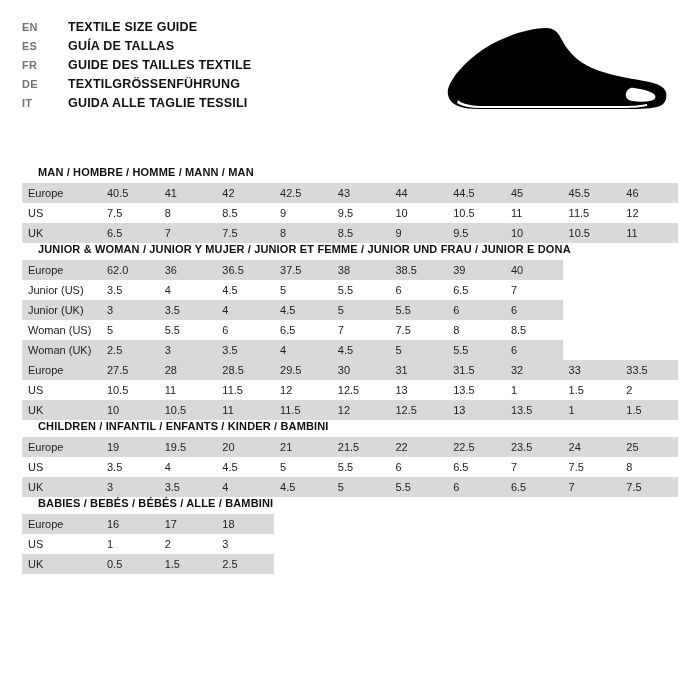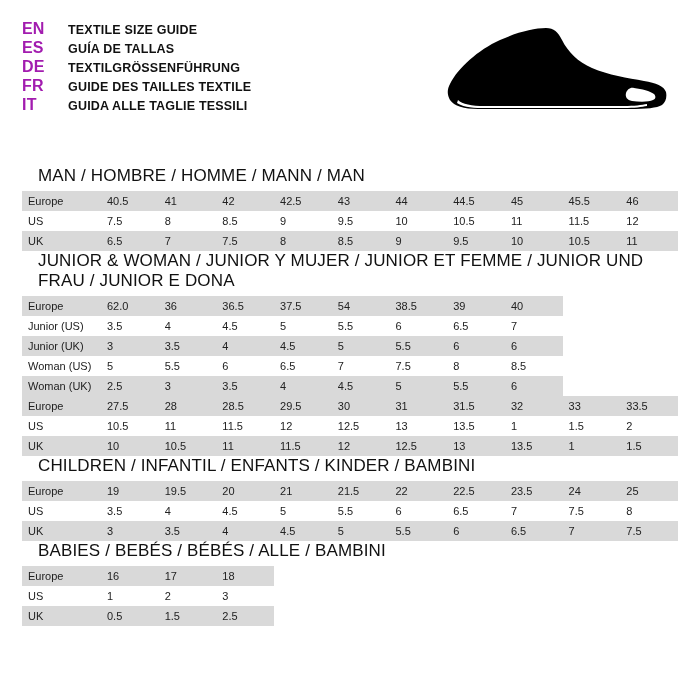--- a/index.html
+++ b/index.html
@@ -30,24 +30,24 @@
   .lang-list {
     display: block;
   }
   .lang-row {
     display: flex;
     align-items: baseline;
     height: 19px;
   }
   .lang-code {
     width: 46px;
-    font-size: 16px;
+    font-size: 11px;
     font-weight: bold;
     letter-spacing: .2px;
-    color: #a21caf;
+    color: #737373;
   }
   .lang-title {
     font-size: 12.5px;
     font-weight: bold;
     letter-spacing: .2px;
     color: #111;
     text-transform: uppercase;
   }
   .shoe-wrap {
     position: absolute;
@@ -69,22 +69,22 @@
     color: #111;
   }
 
   
   .section {
   }
   .section.first {
     margin-top: 36px;
   }
   .section-title {
-    font-size: 17px;
-    font-weight: normal;
+    font-size: 11px;
+    font-weight: bold;
     letter-spacing: .15px;
     color: #111;
     margin-bottom: 5px;
     padding-left: 16px;
   }
   table.size-table {
     border-collapse: collapse;
     width: 100%;
     table-layout: fixed;
   }
@@ -120,26 +120,26 @@
     <div class="lang-list">
         <div class="lang-row">
           <div class="lang-code">EN</div>
           <div class="lang-title">TEXTILE SIZE GUIDE</div>
         </div>
         <div class="lang-row">
           <div class="lang-code">ES</div>
           <div class="lang-title">GUÍA DE TALLAS</div>
         </div>
         <div class="lang-row">
+          <div class="lang-code">FR</div>
+          <div class="lang-title">GUIDE DES TAILLES TEXTILE</div>
+        </div>
+        <div class="lang-row">
           <div class="lang-code">DE</div>
           <div class="lang-title">TEXTILGRÖßENFÜHRUNG</div>
-        </div>
-        <div class="lang-row">
-          <div class="lang-code">FR</div>
-          <div class="lang-title">GUIDE DES TAILLES TEXTILE</div>
         </div>
         <div class="lang-row">
           <div class="lang-code">IT</div>
           <div class="lang-title">GUIDA ALLE TAGLIE TESSILI</div>
         </div>
       </div>
     <div class="shoe-wrap">
       <svg viewBox="0 0 230 92" xmlns="http://www.w3.org/2000/svg" aria-hidden="true">
         <path fill="#000000" d="M12 58 C20 42 40 24 62 14 C80 6 96 2 108 2 C116 2 120 6 124 14
           C130 26 140 36 154 42 C170 49 190 52 206 55 C218 57 226 60 228 66
@@ -229,21 +229,21 @@
             <col style="width: 57px;">
             <col style="width: 57px;">
           </colgroup>
           <tbody>
             <tr class="shaded">
               <td class="label-cell">Europe</td>
               <td class="val">62.0</td>
               <td class="val">36</td>
               <td class="val">36.5</td>
               <td class="val">37.5</td>
-              <td class="val">54</td>
+              <td class="val">38</td>
               <td class="val">38.5</td>
               <td class="val">39</td>
               <td class="val">40</td>
               <td class="val" style="background: rgb(255, 255, 255);">&nbsp;</td>
               <td class="val" style="background: rgb(255, 255, 255);">&nbsp;</td>
             </tr>
             <tr class="plain">
               <td class="label-cell">Junior (US)</td>
               <td class="val">3.5</td>
               <td class="val">4</td>

